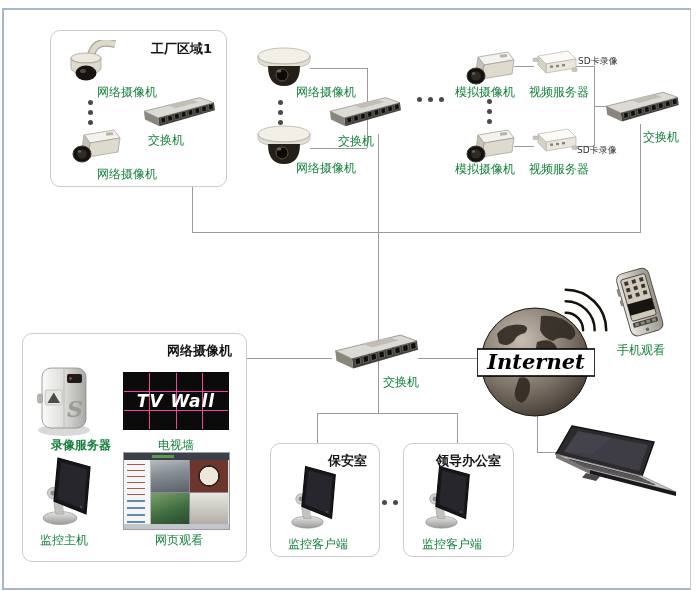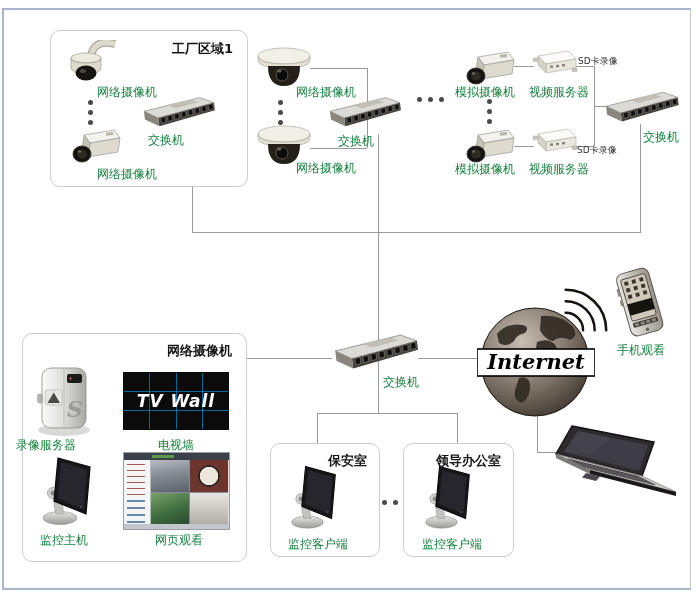--- a/index.html
+++ b/index.html
@@ -16,21 +16,21 @@
   .lbl-md{font-size:11px;}
   .line{position:absolute;background:#9a9a9a;}
   .hline{height:1px;}
   .vline{width:1px;}
   .icon{position:absolute;}
   .vdots{position:absolute;display:flex;flex-direction:column;gap:5px;}
   .hdots{position:absolute;display:flex;flex-direction:row;gap:6px;}
   .dot{width:5px;height:5px;border-radius:50%;background:#4a4a4a;}
   
   .tvwall{position:absolute;display:grid;grid-template-columns:repeat(4,1fr);
-          grid-template-rows:repeat(3,1fr);gap:1px;background:#0369a1;border:1px solid #0a0a0a;}
+          grid-template-rows:repeat(3,1fr);gap:1px;background:#ec4899;border:1px solid #0a0a0a;}
   .tvcell{background:#0b0b0b;}
   .tvtext{position:absolute;inset:0;display:flex;align-items:center;justify-content:center;
           color:#fff;font-style:italic;font-weight:bold;font-size:17px;letter-spacing:1px;}
   
   .webshot{position:absolute;background:#dfe1e4;border:1px solid #9a9da2;}
   .ws-top{position:absolute;left:0;top:0;right:0;height:7px;background:#3c404a;}
   .ws-top::after{content:"";position:absolute;left:28px;top:2px;width:22px;height:3px;background:#5a9a4a;}
   .ws-left{position:absolute;left:0;top:7px;bottom:0;width:26px;background:#f4f5f7;border-right:1px solid #b8bcc2;}
   .ws-left::before{content:"";position:absolute;left:3px;top:4px;width:18px;height:32px;
         background:repeating-linear-gradient(to bottom,#a85a50 0 1.5px,rgba(0,0,0,0) 1.5px 6px);}
@@ -236,21 +236,21 @@
   <div class="line vline" style="left:367px;top:68px;height:80px;"></div>
   <div class="line hline" style="left:310px;top:148px;width:57px;"></div>
 
   <div class="line hline" style="left:514px;top:66px;width:20px;"></div>
   <div class="line hline" style="left:576px;top:66px;width:18px;"></div>
   <div class="line vline" style="left:594px;top:66px;height:80px;"></div>
   <div class="line hline" style="left:576px;top:146px;width:18px;"></div>
   <div class="line hline" style="left:514px;top:146px;width:20px;"></div>
   <div class="line hline" style="left:594px;top:106px;width:18px;"></div>
 
-  <div class="zone-box" style="left:50px;top:30px;width:175px;height:155px;padding-left:21px;">
+  <div class="zone-box" style="left:50px;top:30px;width:175px;height:155px;">
     <div class="zone-title" style="right:14px;top:9px;">工厂区域1</div>
   </div>
   <svg class="icon" style="left:64px;top:40px;width:54px;height:50px;">
       <use href="#sym-ptz"></use>
     </svg>
   <div class="lbl" style="left:97px;top:84px;">网络摄像机</div>
   <div class="vdots" style="left:88px;top:100px;">
     <span class="dot"></span>
       <span class="dot"></span>
       <span class="dot"></span>
@@ -338,21 +338,21 @@
       <use href="#sym-laptop"></use>
     </svg>
 
   <div class="zone-box" style="left:22px;top:333px;width:223px;height:227px;">
     <div class="zone-title" style="right:14px;top:8px;">网络摄像机</div>
   </div>
   <svg class="icon" style="left:34px;top:364px;width:60px;height:74px;">
     <use href="#sym-recserver"></use>
     <text x="41" y="53" text-anchor="middle" font-size="22" font-style="italic" font-weight="bold" fill="#9a9a96" font-family="DejaVu Serif, serif">S</text>
   </svg>
-  <div class="lbl" style="left:16px;top:437px;">录像服务器</div>
+  <div class="lbl" style="left:51px;top:437px;font-weight:bold;">录像服务器</div>
 
   <div class="tvwall" style="left:123px;top:372px;width:104px;height:56px;">
     <div class="tvcell"></div>
       <div class="tvcell"></div>
       <div class="tvcell"></div>
       <div class="tvcell"></div>
     <div class="tvcell"></div>
       <div class="tvcell"></div>
       <div class="tvcell"></div>
       <div class="tvcell"></div>

